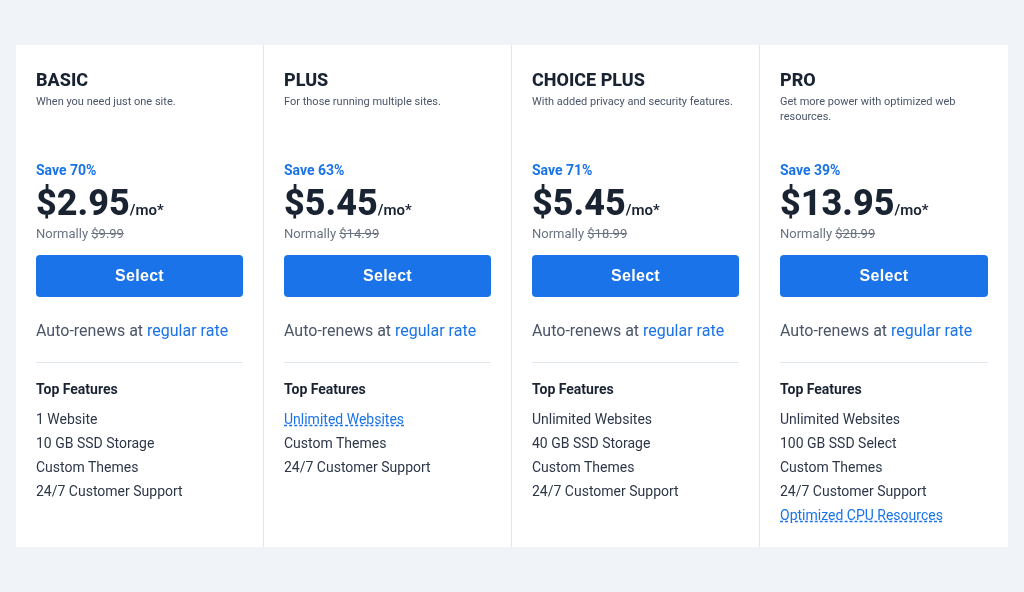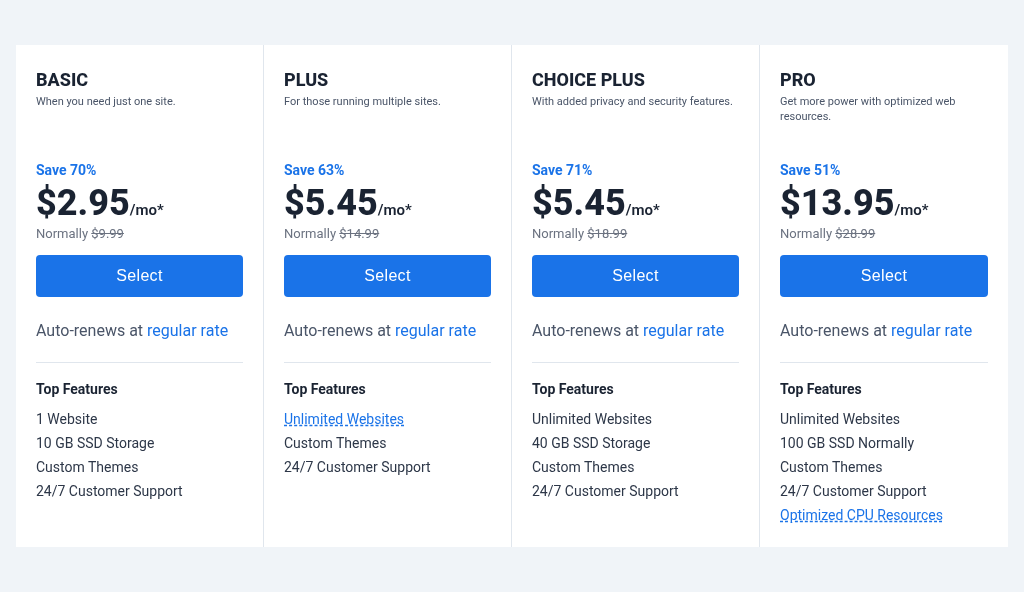--- a/index.html
+++ b/index.html
@@ -73,21 +73,21 @@
     }
     .select-btn {
       display: block;
       width: 100%;
       background: #1a73e8;
       color: #fff;
       border: none;
       border-radius: 4px;
       padding: 12px 0;
       font-size: 16px;
-      font-weight: 400;
+      font-weight: 700;
       cursor: pointer;
       text-align: center;
       margin-bottom: 24px;
       letter-spacing: 0.3px;
     }
     .auto-renew {
       font-size: 16px;
       color: #4a5568;
       margin-bottom: 22px;
     }
@@ -172,29 +172,29 @@
     <div class="divider"></div>
     <div class="features-label">Top Features</div>
     <div class="feature-item">Unlimited Websites</div>
       <div class="feature-item">40 GB SSD Storage</div>
       <div class="feature-item">Custom Themes</div>
       <div class="feature-item">24/7 Customer Support</div>
   </div>
     <div class="plan-card">
     <div class="plan-name">PRO</div>
     <div class="plan-desc">Get more power with optimized web resources.</div>
-    <div class="save-badge">Save 51%</div>
+    <div class="save-badge">Save 39%</div>
     <div class="price-row">
       <span class="price-dollar">$13.95</span>
       <span class="price-per">/mo*</span>
     </div>
     <div class="price-normal">Normally <s>$28.99</s></div>
     <button class="select-btn">Select</button>
     <div class="auto-renew">Auto-renews at <a href="#">regular rate</a></div>
     <div class="divider"></div>
     <div class="features-label">Top Features</div>
     <div class="feature-item">Unlimited Websites</div>
-      <div class="feature-item">100 GB SSD Normally</div>
+      <div class="feature-item">100 GB SSD Select</div>
       <div class="feature-item">Custom Themes</div>
       <div class="feature-item">24/7 Customer Support</div>
       <div class="feature-item link">Optimized CPU Resources</div>
   </div>
   </div>
 
 </body></html>

